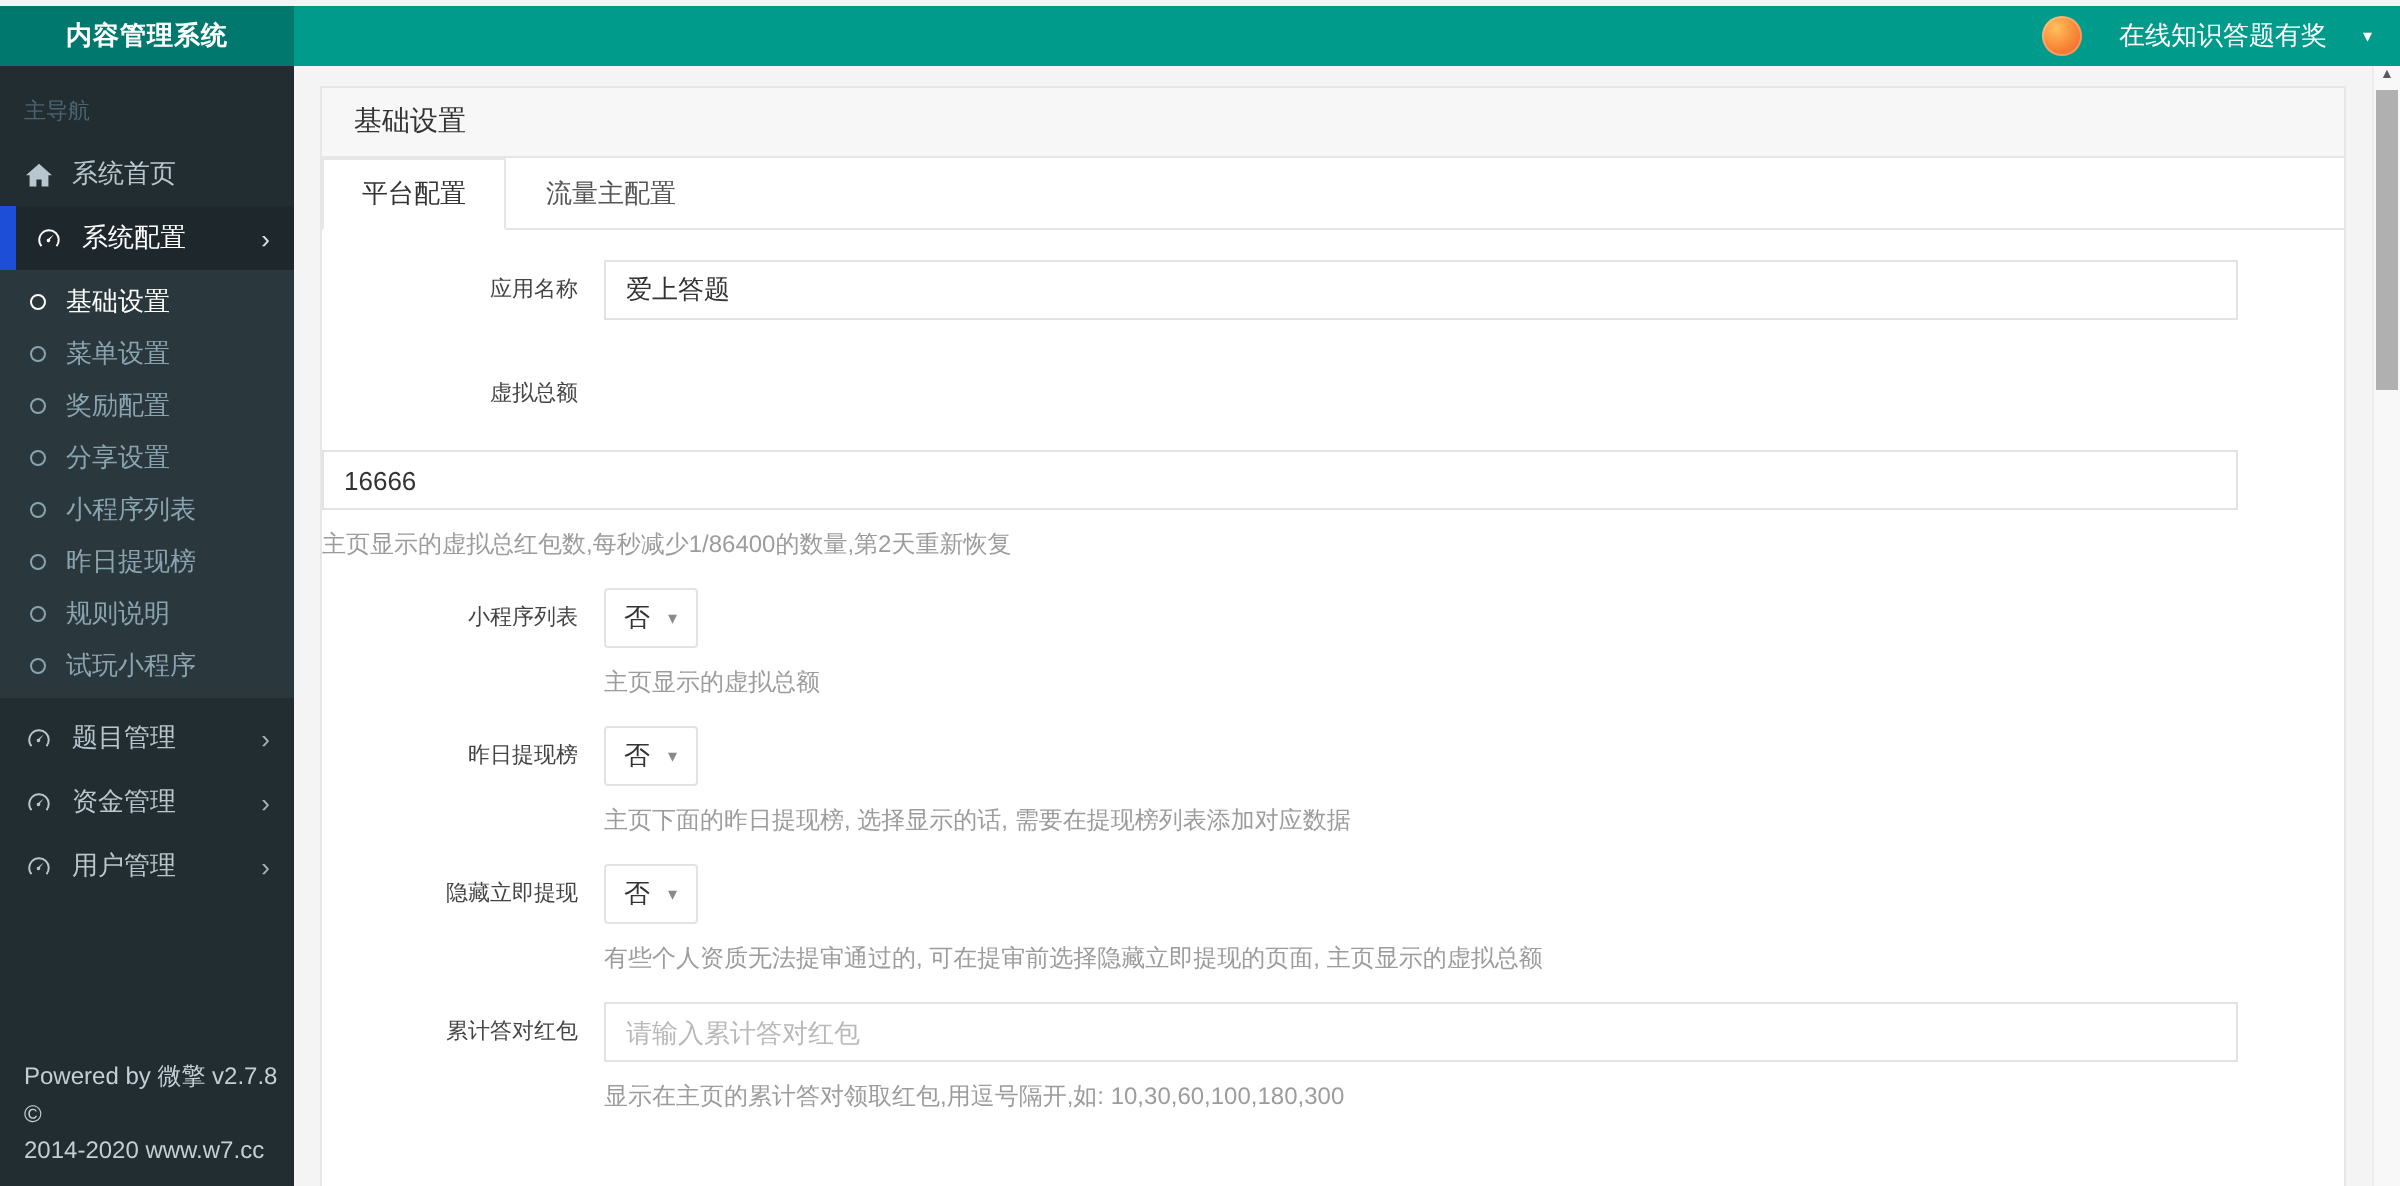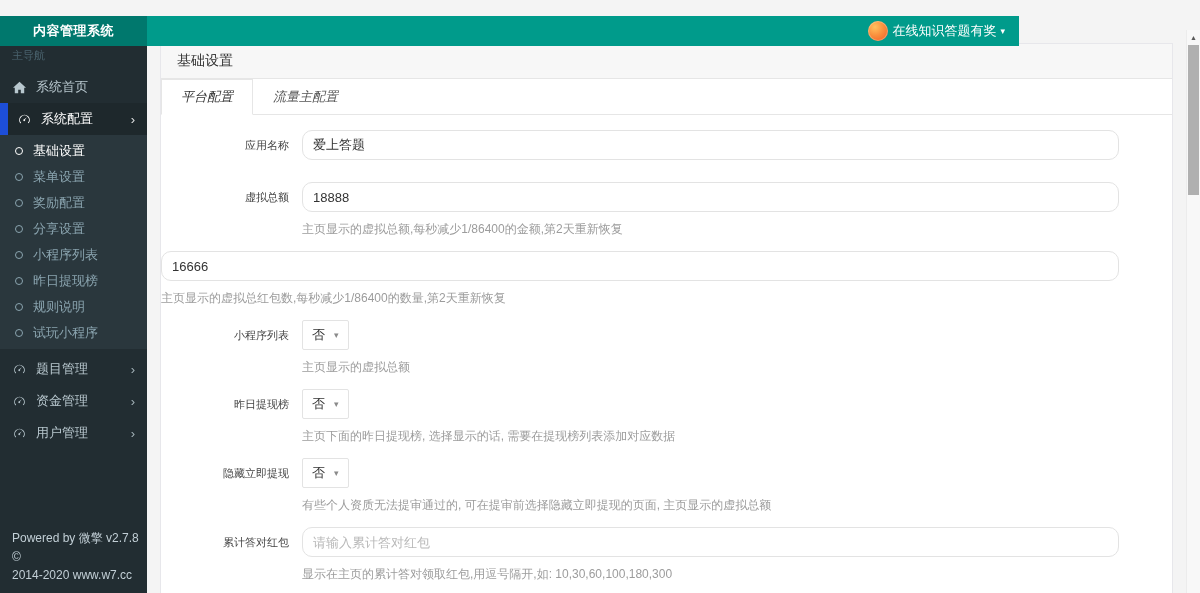--- a/index.html
+++ b/index.html
@@ -1,24 +1,24 @@
 <!DOCTYPE html>
 <html><head>
 <meta charset="utf-8">
 <style>
   * { margin:0; padding:0; box-sizing:border-box; }
   html,body { width:1200px; height:593px; overflow:hidden; }
   body { font-family:"Liberation Sans", sans-serif; background:#f4f4f4; position:relative; }
 
   
-  .header { position:absolute; top:16px; left:0; width:1019px; height:30px; display:flex; z-index:20; }
+  .header { position:absolute; top:3px; left:0; width:1200px; height:30px; display:flex; z-index:20; }
   .logo { width:147px; height:30px; background:#00786d; color:#fff; font-size:13px; font-weight:700;
           display:flex; align-items:center; justify-content:center; letter-spacing:.5px; }
   .navbar { flex:1; background:#009b8b; display:flex; align-items:center; justify-content:flex-end; padding-right:14px; }
-  .user-menu { display:flex; align-items:center; gap:4px; color:#fff; font-size:13px; cursor:pointer; }
+  .user-menu { display:flex; align-items:center; gap:18px; color:#fff; font-size:13px; cursor:pointer; }
   .avatar { width:20px; height:20px; border-radius:50%;
             background: radial-gradient(circle at 35% 30%, #ffc15e 0%, #f98f3d 45%, #ef5a24 100%);
             box-shadow: inset 0 0 0 1px rgba(255,255,255,.25); }
   .caret-down { font-size:9px; line-height:1; }
 
   
   .sidebar { position:absolute; top:30px; left:0; bottom:0; width:147px; background:#222d32; color:#b8c7ce; font-size:13px; }
   .section-label { color:#4b646f; font-size:11px; padding:18px 12px 8px; }
   .menu-item { height:32px; display:flex; align-items:center; gap:9px; padding:0 12px; cursor:pointer; color:#b8c7ce; }
   .menu-item .mi-icon { width:15px; display:flex; justify-content:center; align-items:center; }
@@ -29,29 +29,29 @@
   .submenu-item { height:26px; display:flex; align-items:center; gap:10px; padding:0 12px 0 15px; color:#8aa4af; cursor:pointer; }
   .submenu-item.active { color:#fff; }
   .circle-icon { width:8px; height:8px; border:1.6px solid currentColor; border-radius:50%; flex-shrink:0; }
   .sidebar-footer { position:absolute; left:12px; right:6px; bottom:8px; color:#c2cfd6; font-size:12px; line-height:1.55; }
 
   
   .content { position:absolute; top:30px; left:147px; width:1039px; bottom:0; background:#f4f4f4; padding:13px 13px 0 13px; }
   .panel { background:#fff; border:1px solid #e7e7eb; height:600px; }
   .panel-heading { padding:8px 16px; background:#f7f7f7; border-bottom:1px solid #e6e6e6; font-size:14px; color:#333; }
   .tabs { display:flex; border-bottom:1px solid #e6e6e6; background:#fff; }
-  .tab { padding:8px 19px; font-size:13px; color:#555; cursor:pointer; border:1px solid transparent; margin-bottom:-1px;font-style:italic; }
+  .tab { padding:8px 19px; font-size:13px; color:#555; cursor:pointer; border:1px solid transparent; margin-bottom:-1px; }
   .tab.active { background:#fff; border-color:#e6e6e6; border-bottom-color:#fff; color:#333; }
 
   .form { padding-top:15px; }
   .form-row { display:flex; align-items:flex-start; margin-bottom:13px; }
   .form-row.gap-lg { margin-bottom:22px; }
   .form-label { width:141px; flex-shrink:0; text-align:right; padding-right:13px; font-size:11px; color:#444; line-height:30px; }
   .form-col { flex:1; padding-right:53px; }
-  .text-input { width:100%; height:30px; border:1px solid #e3e3e3; border-radius:10px; padding:0 10px;
+  .text-input { width:100%; height:30px; border:1px solid #e3e3e3; border-radius:0; padding:0 10px;
                 font-size:13px; color:#333; font-family:inherit; outline:none; background:#fff; }
   .text-input::placeholder { color:#b9b9b9; }
   .hint { margin-top:9px; font-size:12px; color:#9c9c9c; }
   .select-box { display:inline-flex; align-items:center; gap:9px; height:30px; border:1px solid #e3e3e3; border-radius:2px;
                 padding:0 9px; font-size:13px; color:#333; background:#fff; cursor:pointer; }
   .select-caret { font-size:9px; color:#8a8a8a; line-height:1; }
 
   
   .scrollbar { position:absolute; top:30px; right:0; bottom:0; width:14px; background:#f8f8f8; border-left:1px solid #ececec; }
   .sb-arrow { height:15px; display:flex; align-items:center; justify-content:center; font-size:7px; color:#5a5a5a; cursor:pointer; }
@@ -177,24 +177,20 @@
 
       <div class="form-row gap-lg">
         <div class="form-label">应用名称</div>
         <div class="form-col">
           <input class="text-input" type="text" value="爱上答题" style="">
         </div>
       </div>
 
       <div class="form-row">
         <div class="form-label">虚拟总额</div>
-        <div class="form-col">
-          <input class="text-input" type="text" value="18888" style="">
-          <div class="hint">主页显示的虚拟总额,每秒减少1/86400的金额,第2天重新恢复</div>
-        </div>
       </div>
 
       <div class="form-row">
         <div class="form-col">
           <input class="text-input" type="text" value="16666" style="">
           <div class="hint">主页显示的虚拟总红包数,每秒减少1/86400的数量,第2天重新恢复</div>
         </div>
       </div>
 
       <div class="form-row">

